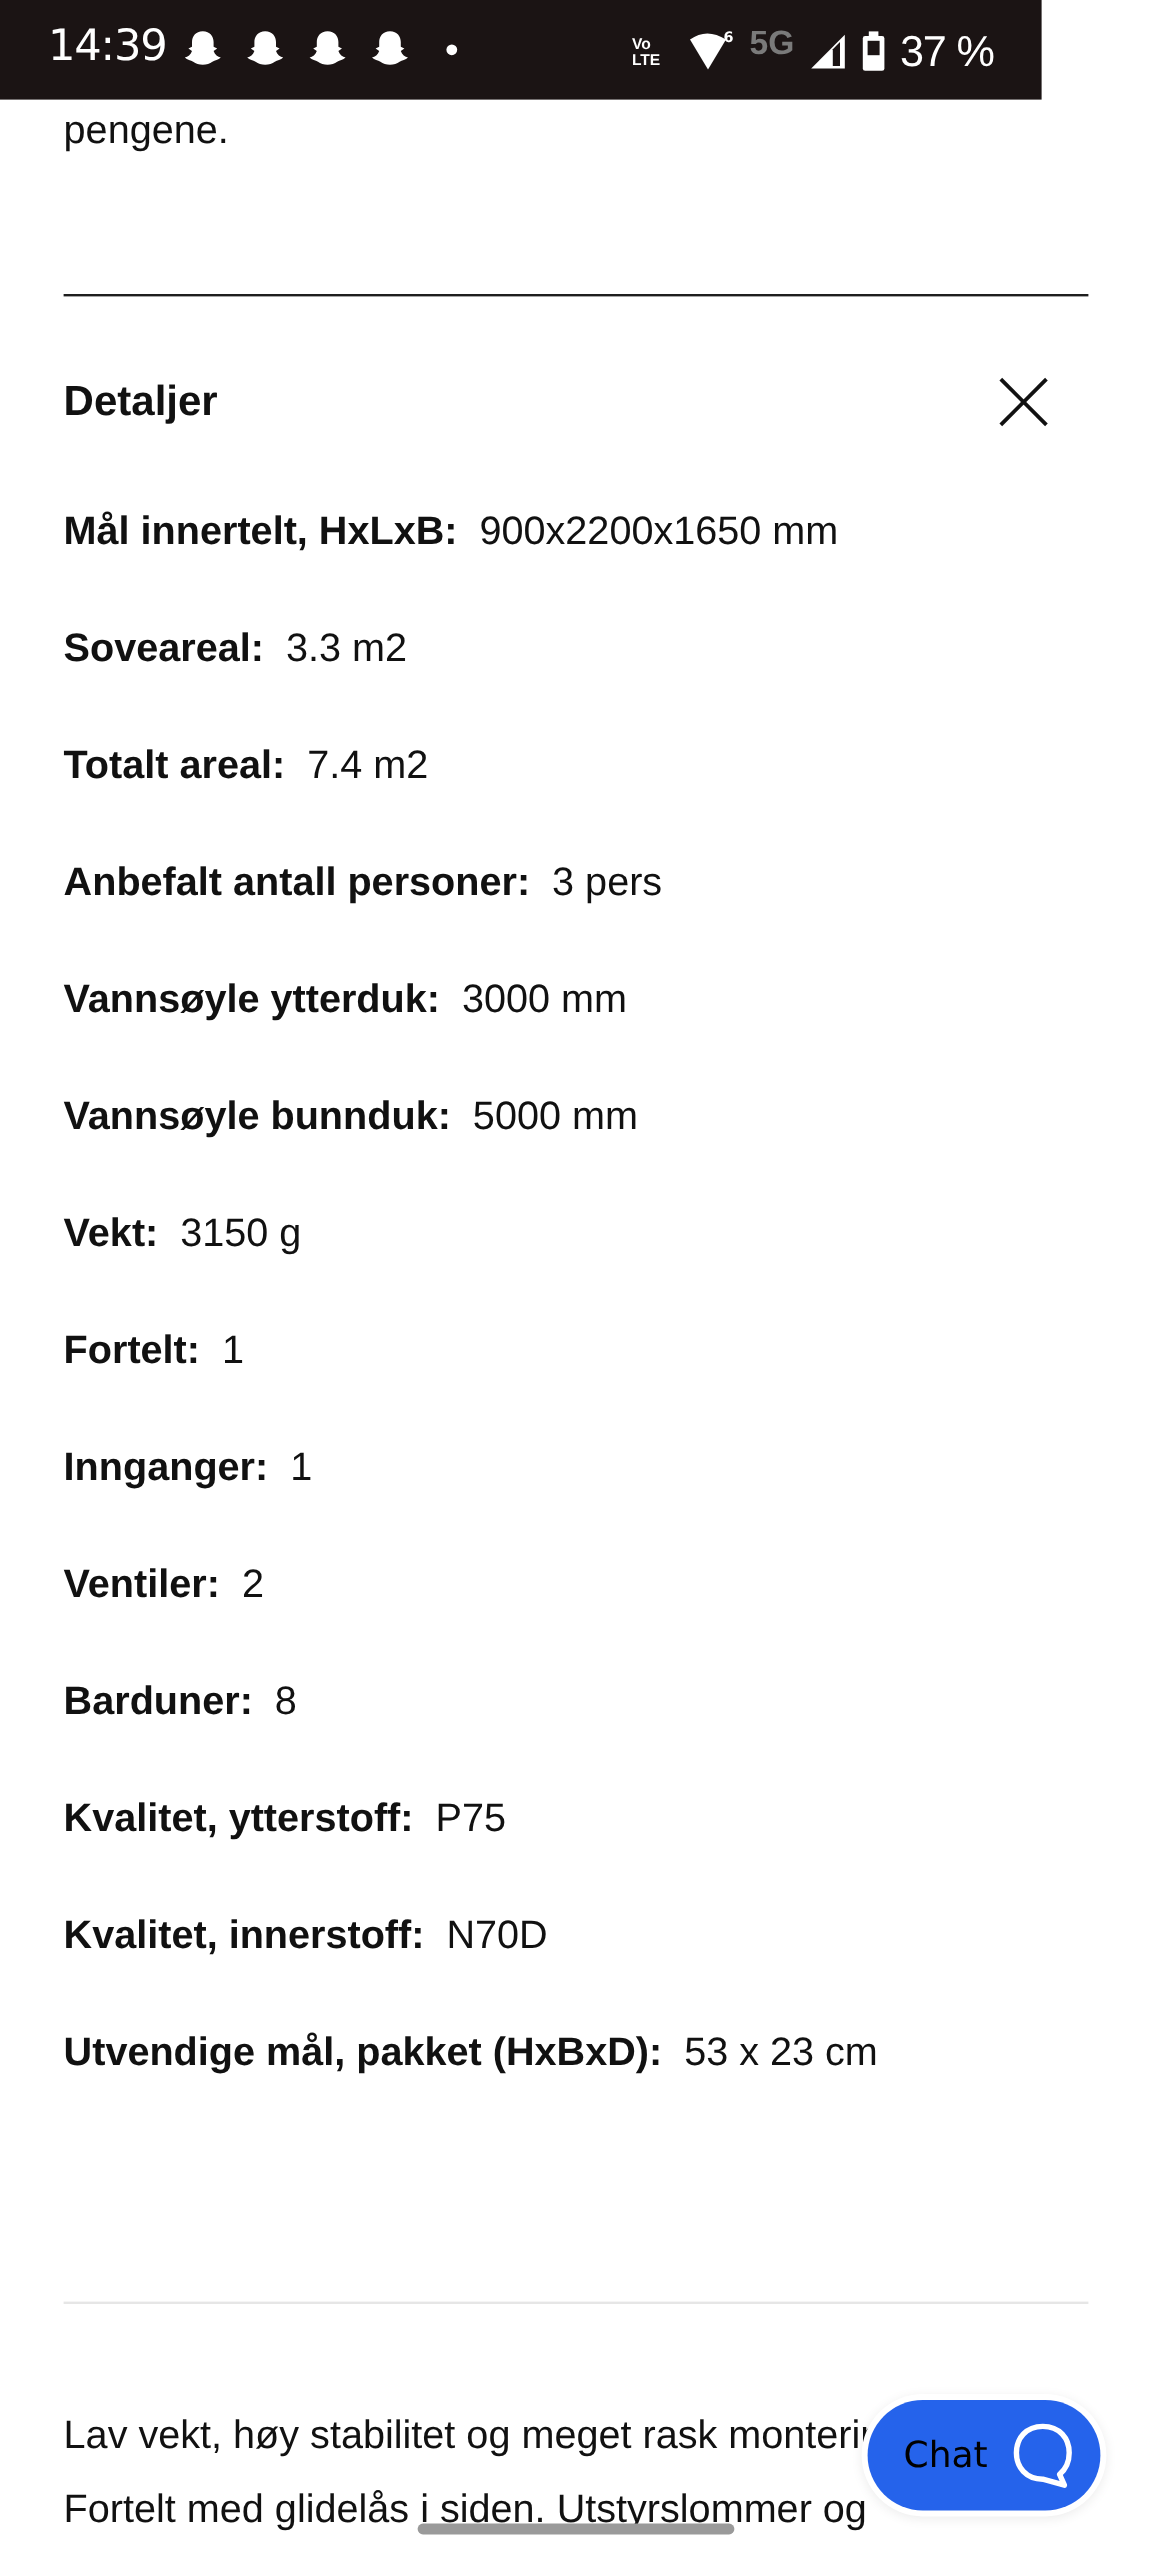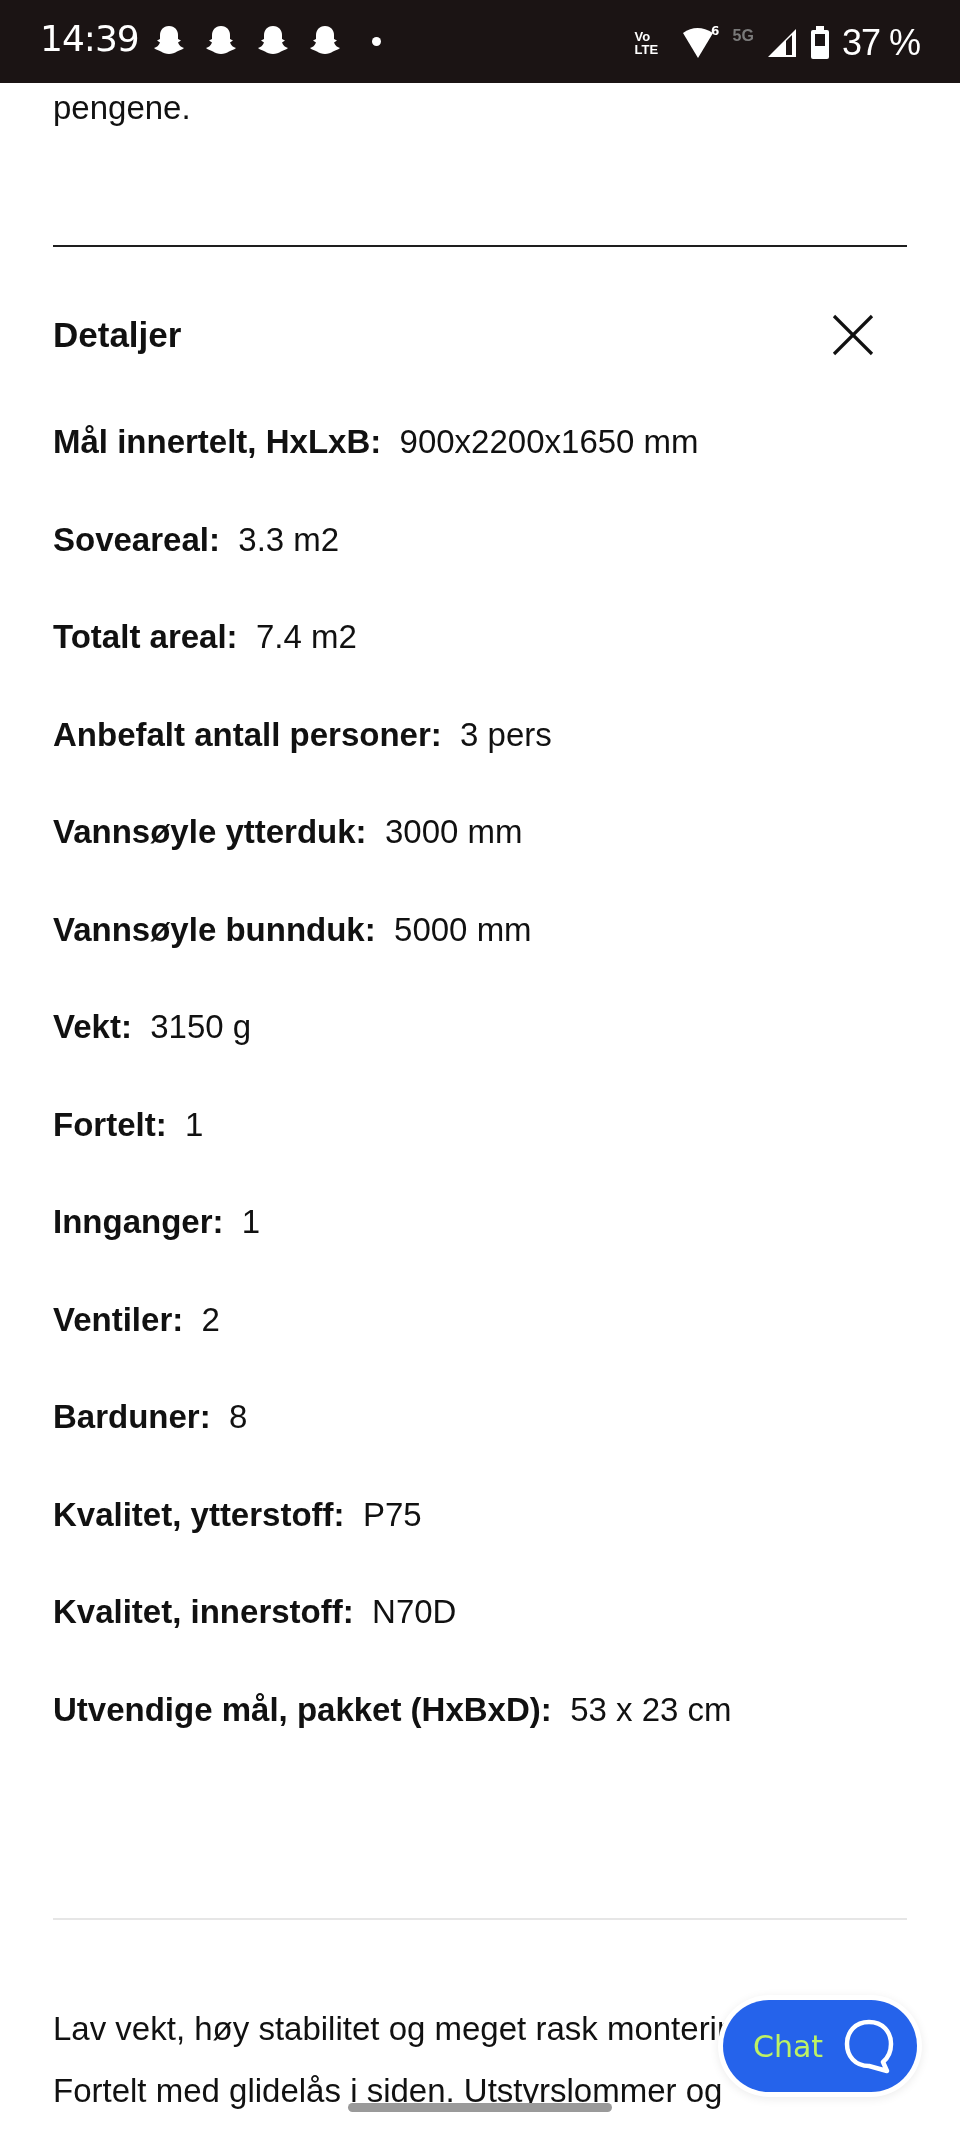--- a/index.html
+++ b/index.html
@@ -3,31 +3,31 @@
 <meta charset="utf-8">
 <style>
   * { box-sizing: border-box; margin: 0; padding: 0; }
   html, body {
     width: 960px; height: 2134px; overflow: hidden;
     background: #ffffff;
     font-family: "Liberation Sans", "DejaVu Sans", sans-serif;
     color: #111111;
   }
   .status-bar {
-    position: absolute; left: 0; top: 0; width: 960px; height: 83px;
+    position: absolute; left: 0; top: 0; width: 868px; height: 83px;
     background: #1b1414; color: #ffffff;
     display: flex; align-items: center;
   }
   .sb-time { position: absolute; left: 40px; top: 18px; font-size: 36px; font-family: "DejaVu Sans", sans-serif; font-weight: 400; letter-spacing: -1px; }
   .sb-ghosts { position: absolute; left: 153px; top: 25px; display: flex; gap: 20px; }
   .ghost { width: 32px; height: 30px; }
   .sb-dot { position: absolute; left: 372px; top: 37px; width: 9px; height: 9px; border-radius: 50%; background: #fff; }
   .sb-right { position: absolute; right: 40px; top: 18px; height: 50px; display: flex; align-items: center; gap: 12px; margin-left: 28px; }
   .volte { font-size: 13px; line-height: 13px; font-weight: 700; text-align: left; width: 34px; }
-  .fiveg { font-size: 16px; font-weight: 700; color: #7a7a7a; margin-top: -14px; }
+  .fiveg { font-size: 28px; font-weight: 700; color: #7a7a7a; margin-top: -14px; }
   .batt-pct { font-size: 36px; font-family: Liberation Sans, sans-serif; letter-spacing: -1px; }
   .prev-text { position: absolute; left: 53px; top: 88px; font-size: 33px; line-height: 40px; text-align: right; }
   .divider-dark { position: absolute; left: 53px; top: 245px; width: 854px; height: 2px; background: #1e1e1e; }
   .details-header { position: absolute; left: 53px; top: 305px; width: 854px; height: 60px; }
   .details-title { position: absolute; left: 0; top: 8px; font-size: 35px; font-weight: 700; line-height: 44px; text-align: right; }
   .close-btn { position: absolute; left: 774px; top: 4px; width: 52px; height: 52px; cursor: pointer; }
   .spec-list { position: absolute; left: 53px; top: 420px; width: 854px; list-style: none; }
   .spec-row { height: 97.5px; font-size: 33px; line-height: 44px; white-space: nowrap; }
   .spec-label { font-weight: 700; }
   .spec-value { font-weight: 400; }
@@ -37,21 +37,21 @@
 
   .chat-btn {
     position: absolute; left: 718px; top: 1995px; width: 204px; height: 102px;
     background: #ffffff; border-radius: 51px; padding: 5px;
     box-shadow: 0 2px 10px rgba(0,0,0,0.08);
     cursor: pointer;
   }
   .chat-inner {
     width: 100%; height: 100%; background: #2563eb; border-radius: 46px;
     display: flex; align-items: center; justify-content: space-between;
-    padding: 0 18px 0 30px; color: #bef264;
+    padding: 0 18px 0 30px; color: #000000;
   }
   .chat-label { font-size: 30px; font-family: "DejaVu Sans", sans-serif; font-weight: 400; }
   .chat-icon { width: 60px; height: 60px; }
 
   .gesture-handle { position: absolute; left: 348px; top: 2103px; width: 264px; height: 9px; border-radius: 5px; background: #9a9a9a; }
 </style>
 </head>
 <body>
 
 <div class="status-bar">

